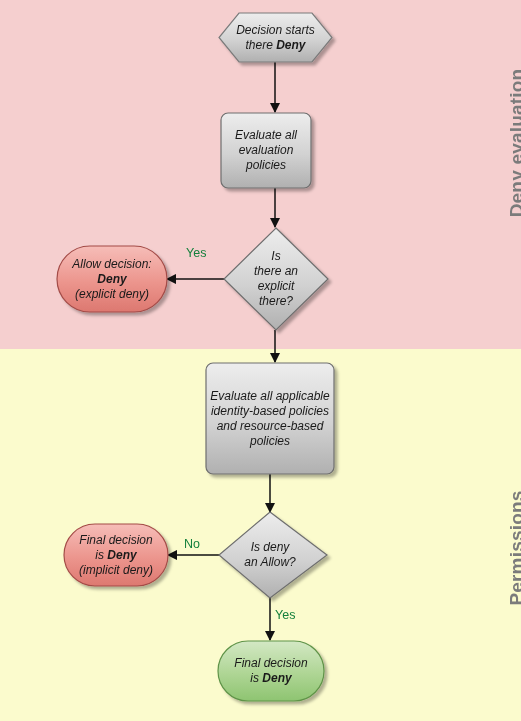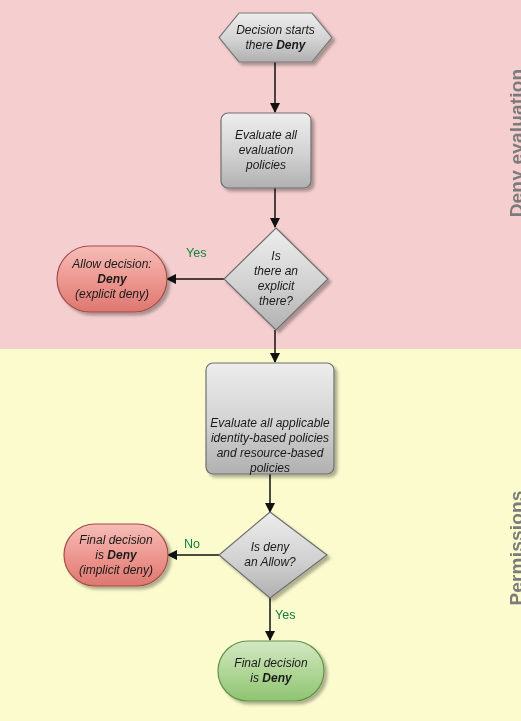--- a/index.html
+++ b/index.html
@@ -157,21 +157,21 @@
   </div>
 
   <div class="node-text" style="left:57px; top:246px; width:110px; height:66px;">
     <div>
       <div>Allow decision:</div>
       <div><b>Deny</b></div>
       <div>(explicit deny)</div>
     </div>
   </div>
 
-  <div class="node-text" style="left:206px; top:363px; width:128px; height:111px;margin-top:27px;">
+  <div class="node-text" style="left:206px; top:363px; width:128px; height:111px;">
     <div>
       <div>Evaluate all applicable</div>
       <div>identity-based policies</div>
       <div>and resource-based</div>
       <div>policies</div>
     </div>
   </div>
 
   <div class="node-text" style="left:220px; top:513px; width:100px; height:84px;">
     <div>

